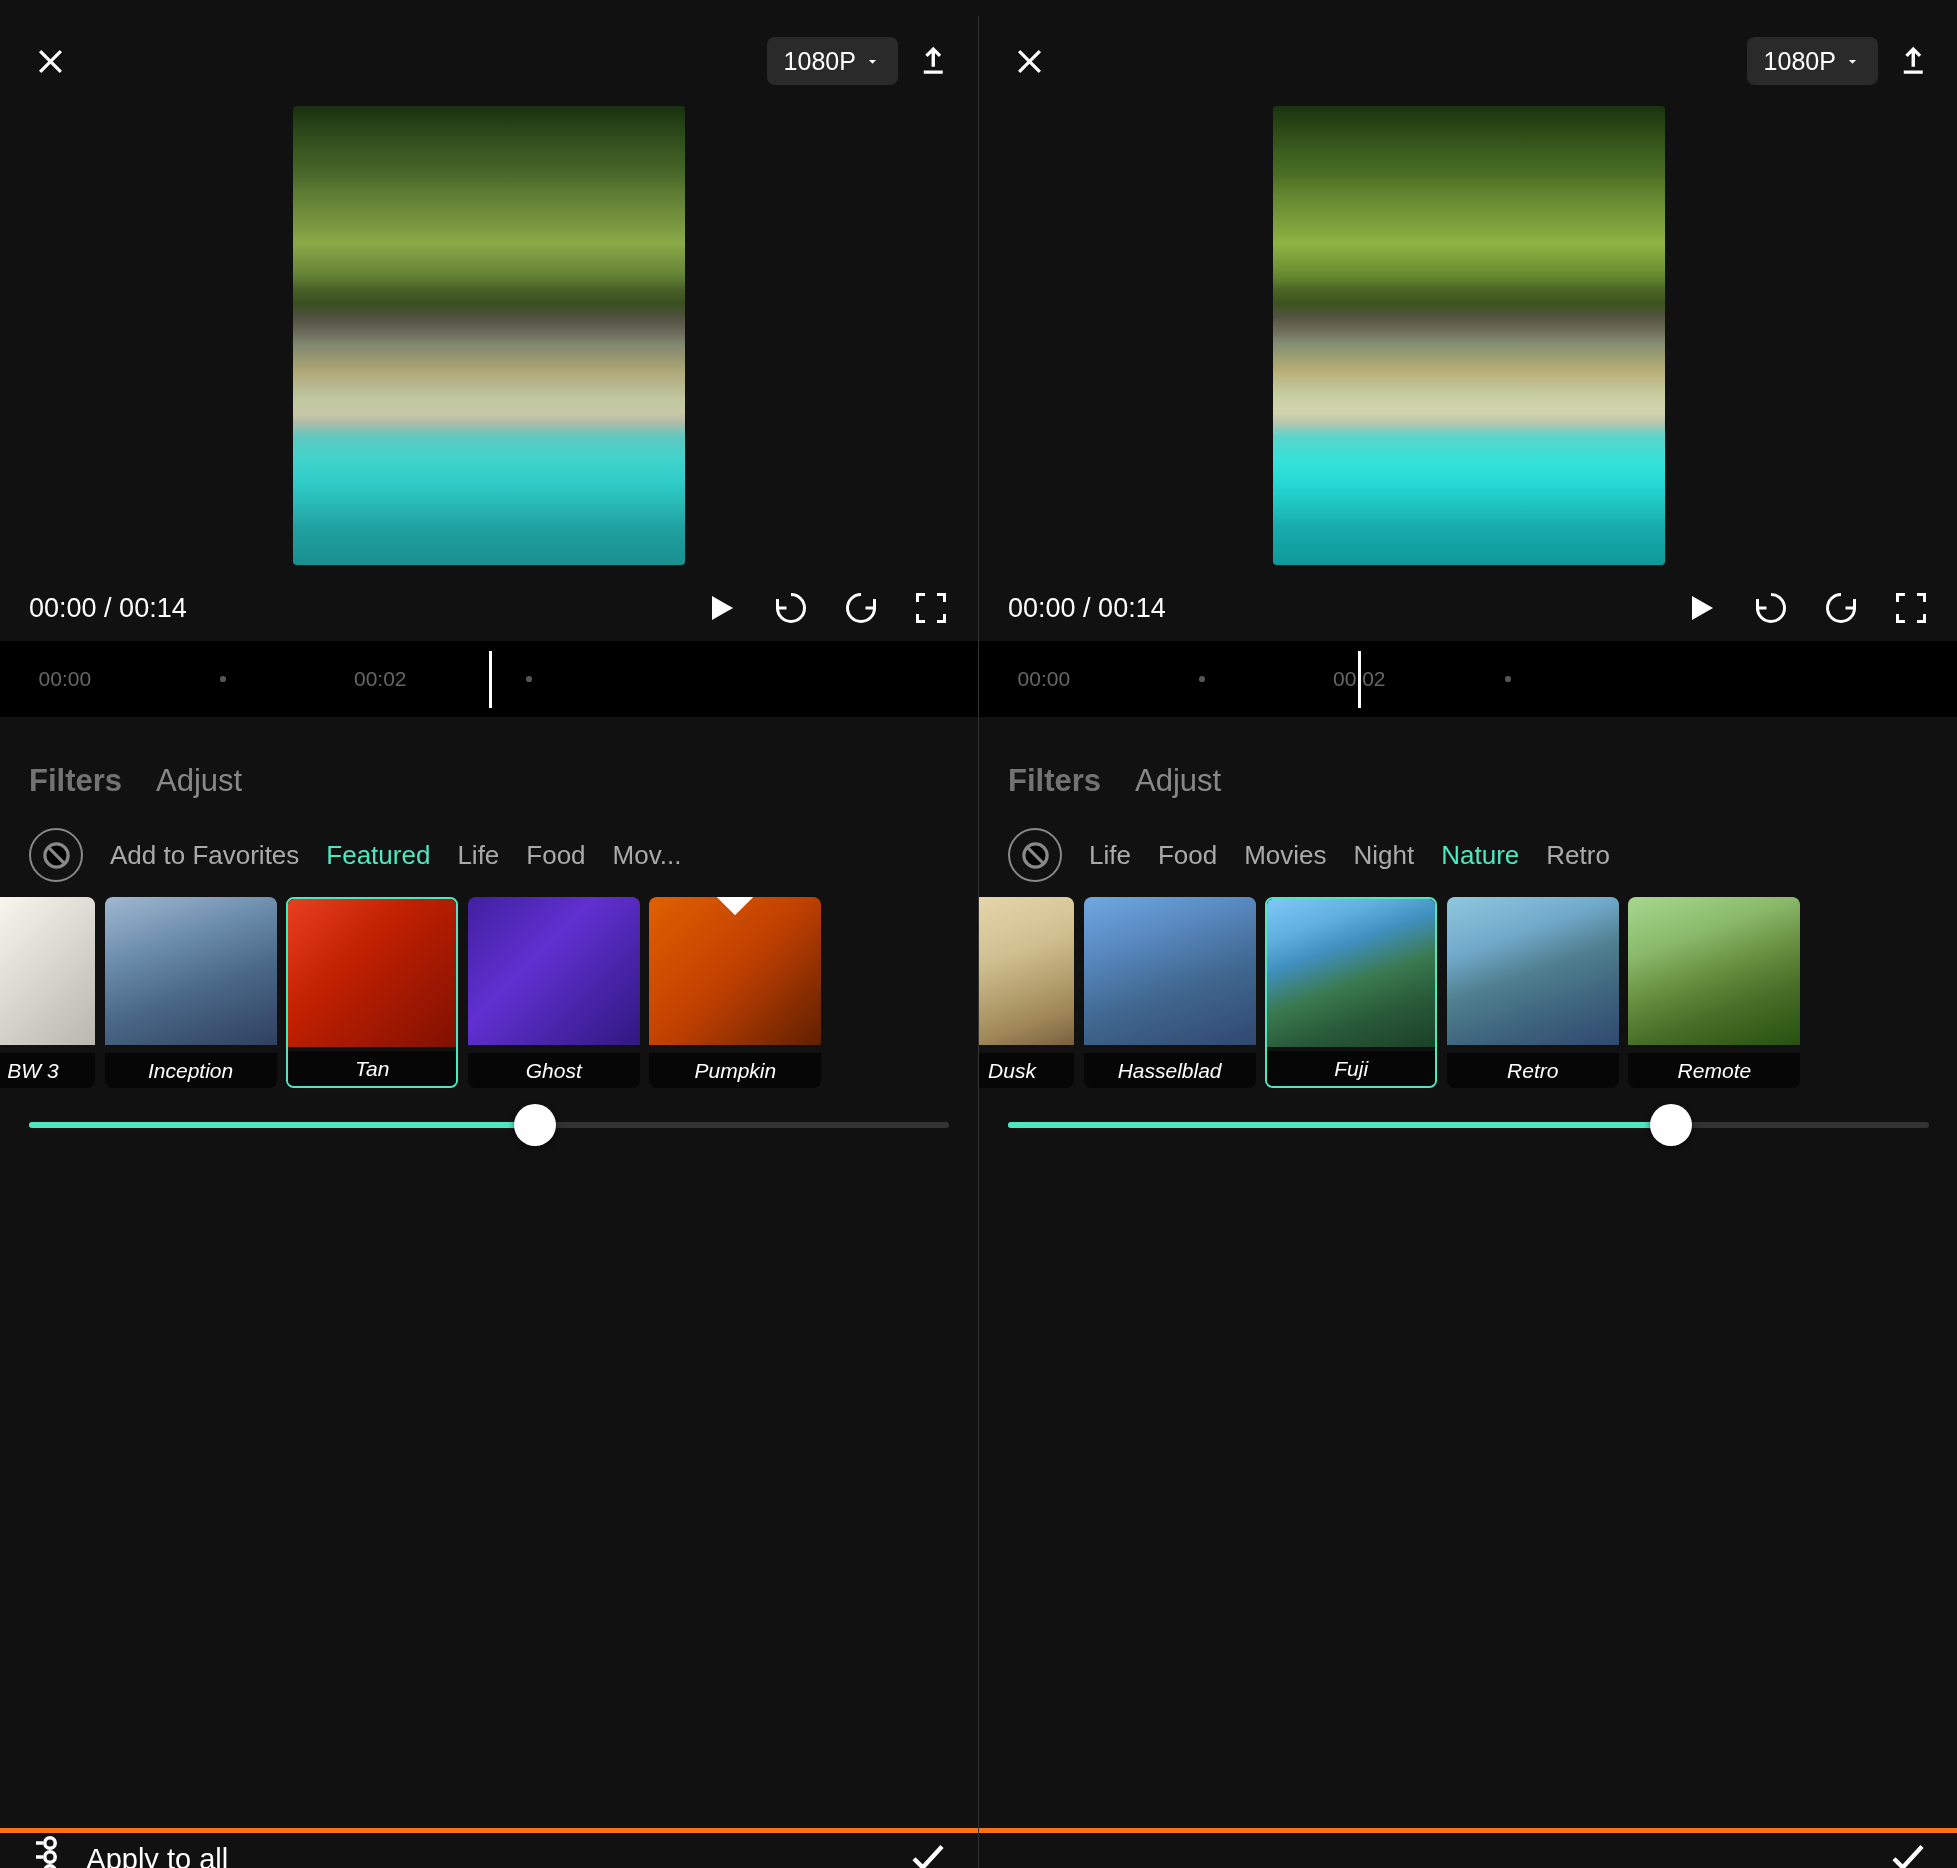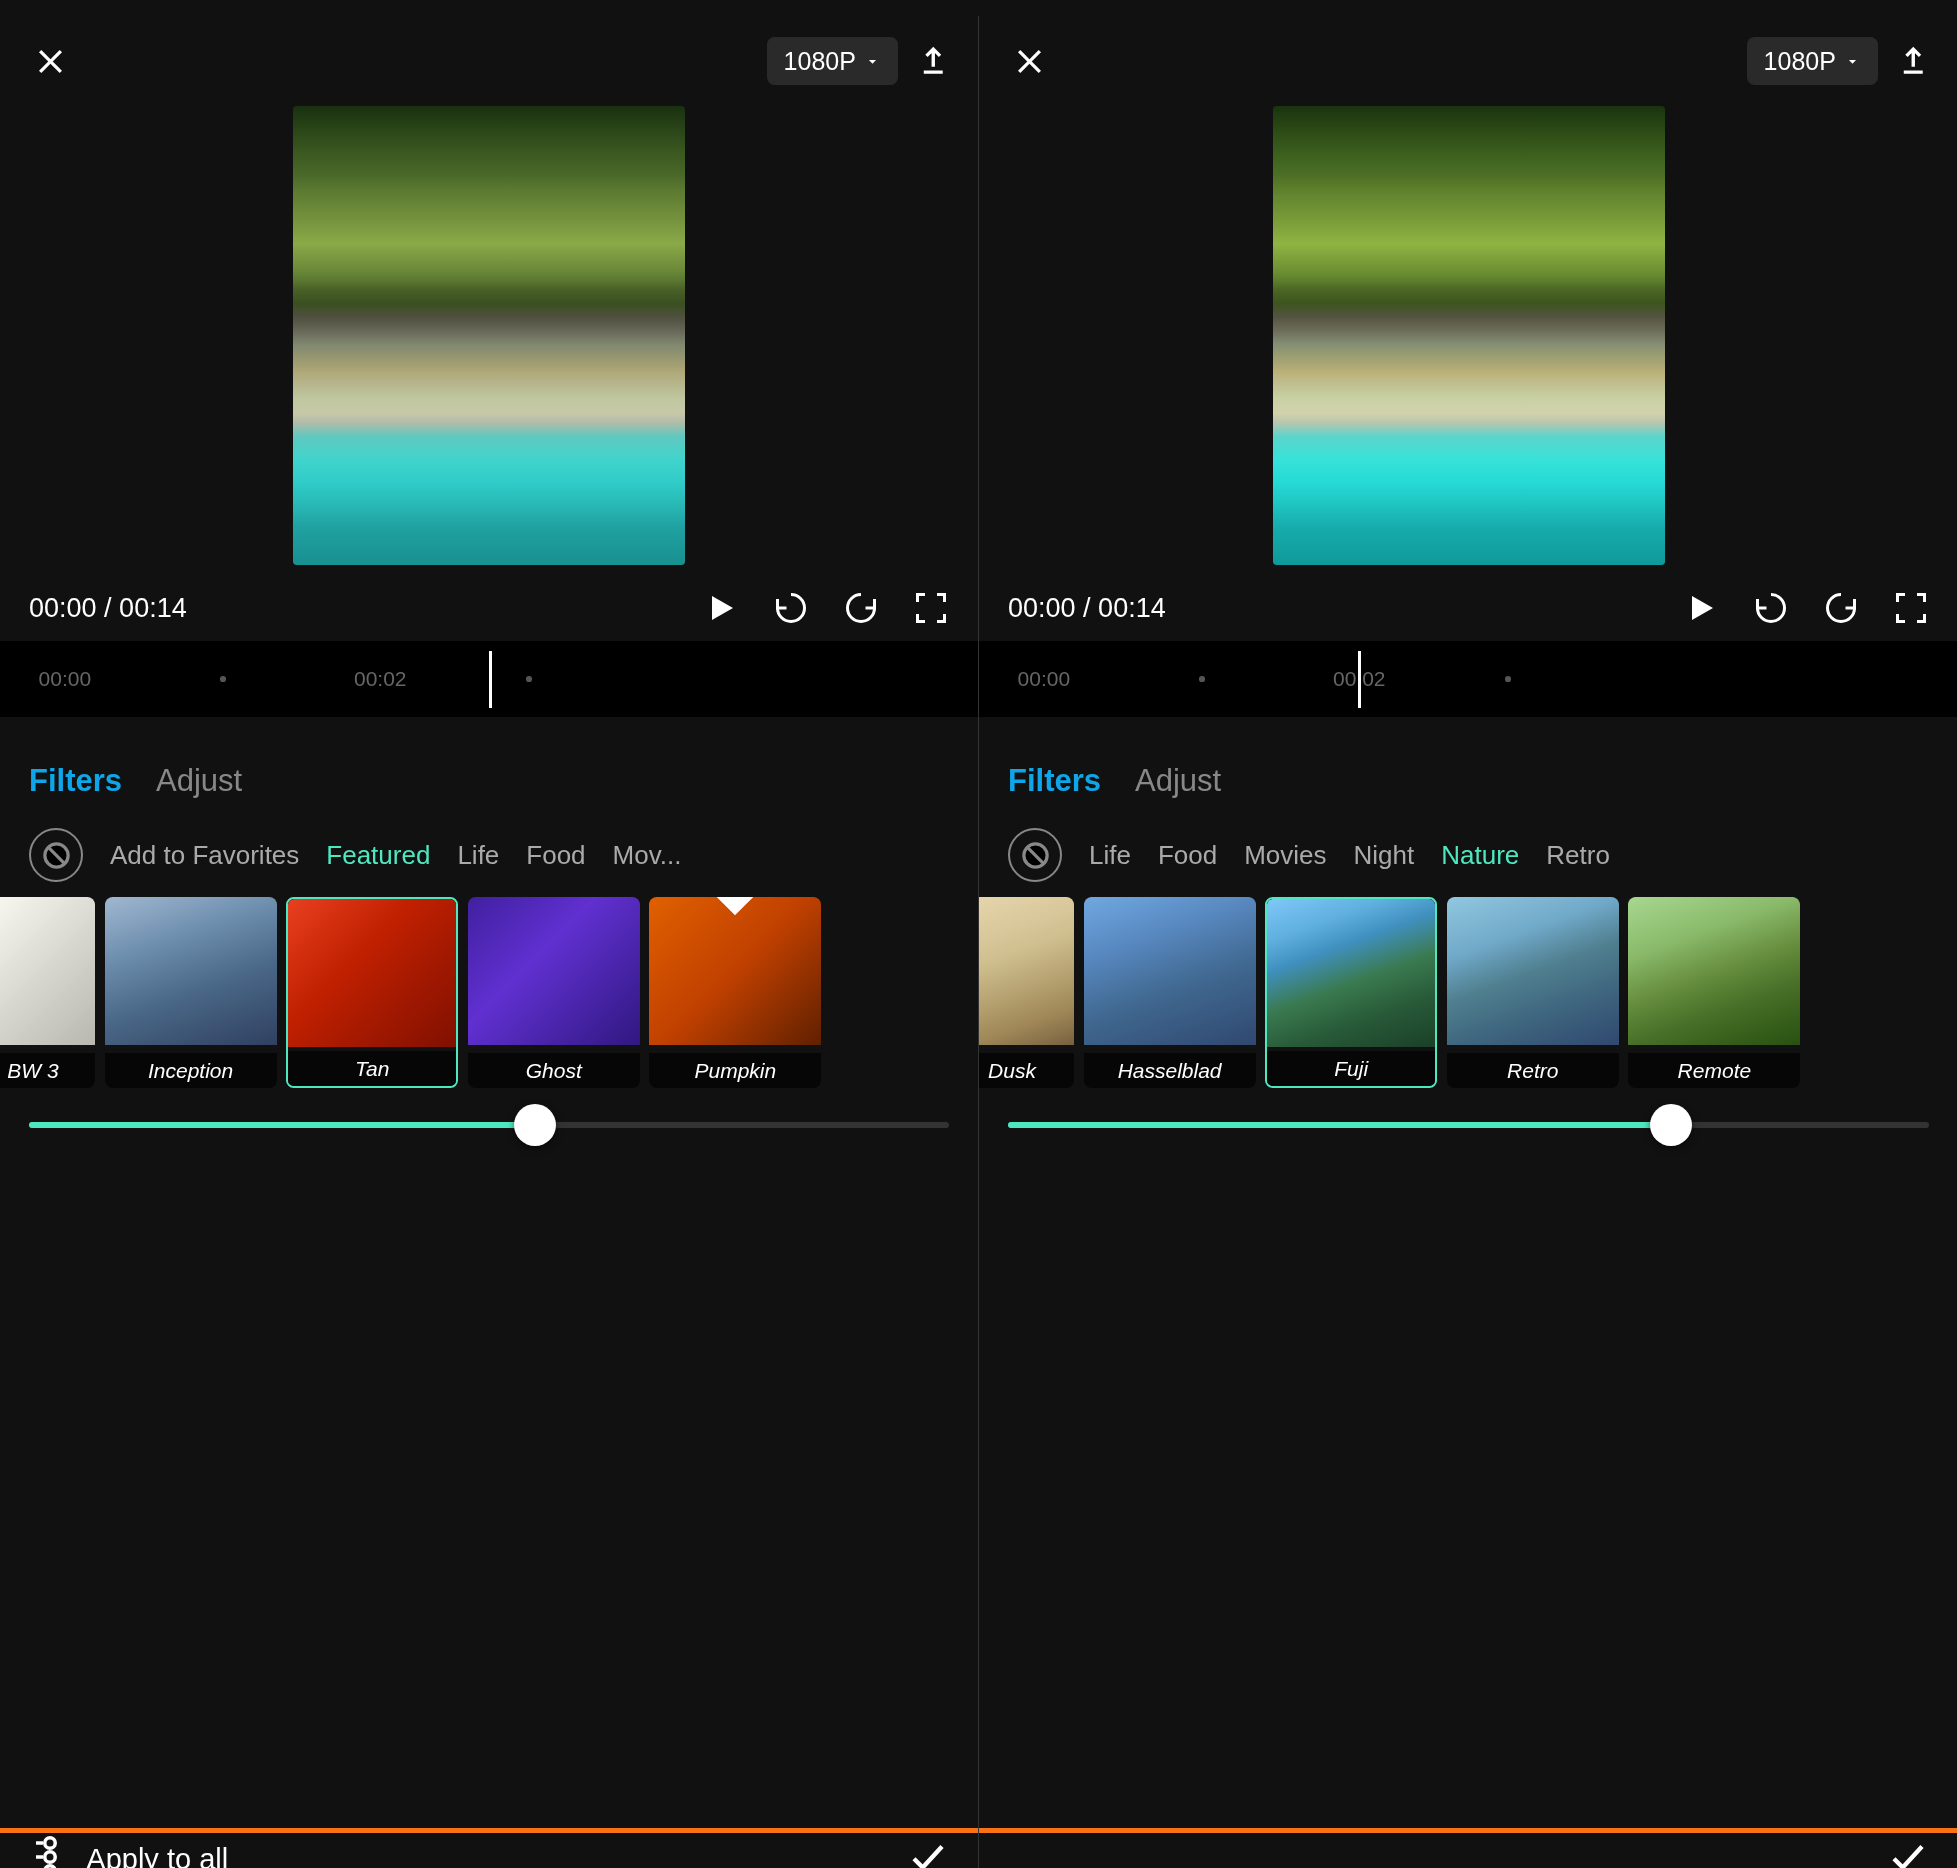--- a/index.html
+++ b/index.html
@@ -197,21 +197,21 @@
     }
 
     .filters-tab {
       color: #888;
       font-size: 31px;
       font-weight: 400;
       cursor: pointer;
       padding-bottom: 5.7px;
     }
     .filters-tab.active {
-      color: #0ea5e9;
+      color: #737373;
       font-weight: 700;
     }
 
     
     .category-bar {
       display: flex;
       align-items: center;
       gap: 27px;
       padding: 0 0 15.3px 0;
       overflow: hidden;

